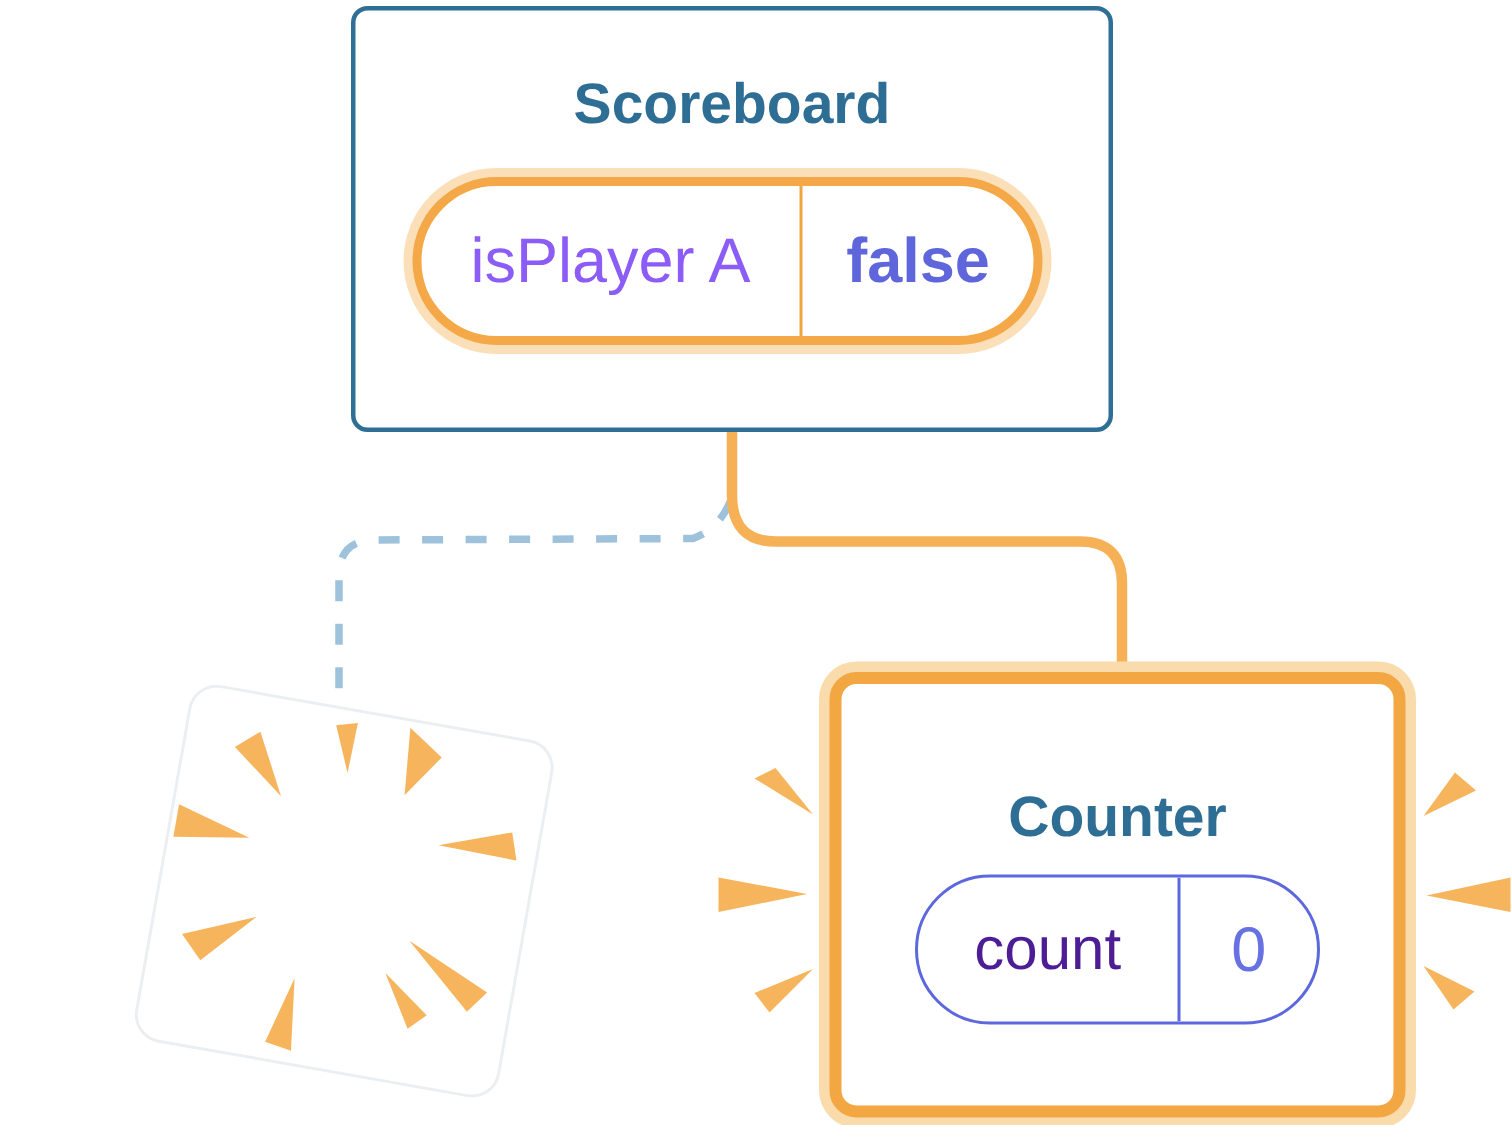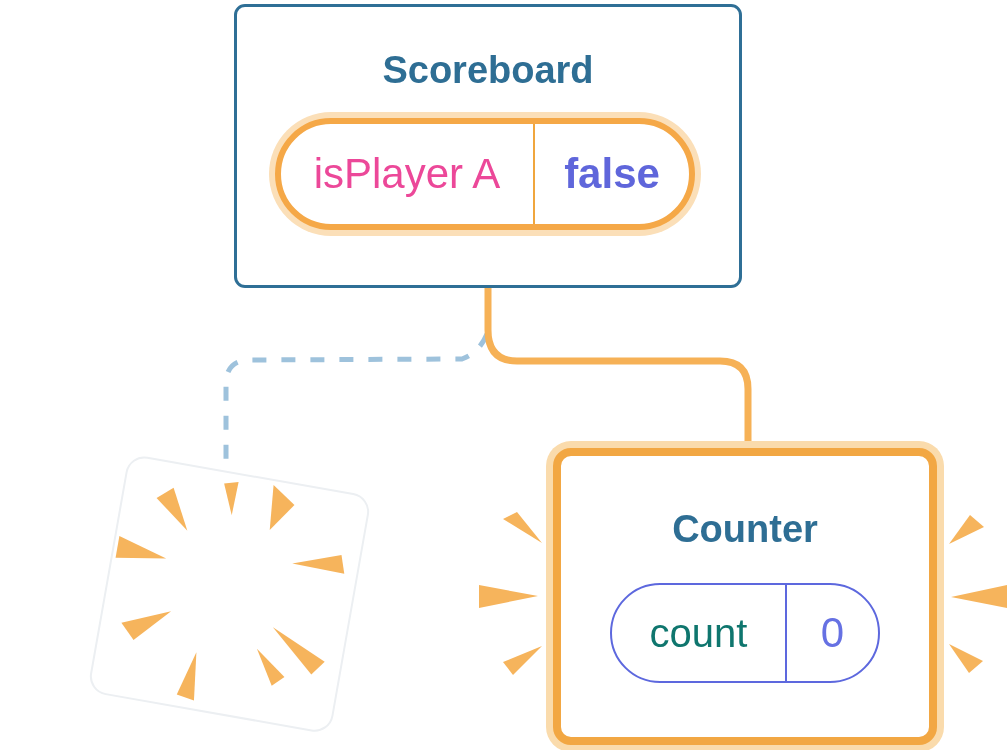--- a/index.html
+++ b/index.html
@@ -17,41 +17,41 @@
   .counter-card{
     left:553px;top:448px;width:384px;height:297px;
     border:8px solid #F2A743;border-radius:18px;
     box-shadow:0 0 0 7px #FADBAC;
   }
   .card-title{
     position:absolute;left:0;right:0;text-align:center;
     font-size:38px;font-weight:600;color:#2E6E94;line-height:1;
   }
   .scoreboard-card .card-title{top:44px;}
-  .counter-card .card-title{top:54px;}
+  .counter-card .card-title{top:70px;}
   .pill{
     position:absolute;display:flex;align-items:stretch;
     background:#ffffff;box-sizing:border-box;overflow:hidden;
   }
   .pill-orange{
     left:38px;top:111px;width:420px;height:112px;
     border:6px solid #F5A847;border-radius:60px;
     box-shadow:0 0 0 6px #FBDFB8;
   }
   .pill-purple{
     left:49px;top:127px;width:270px;height:100px;
     border:2px solid #5D68DE;border-radius:60px;
   }
   .pill-cell{
     display:flex;align-items:center;justify-content:center;
     line-height:1;white-space:nowrap;
   }
-  .pill-orange .pill-cell.label{width:252px;font-size:42px;color:#ec4899;}
+  .pill-orange .pill-cell.label{width:252px;font-size:42px;color:#8b5cf6;}
   .pill-orange .pill-cell.value{flex:1;font-size:42px;font-weight:700;color:#5F66DB;text-align:right;}
-  .pill-purple .pill-cell.label{width:173px;font-size:40px;color:#0f766e;}
+  .pill-purple .pill-cell.label{width:173px;font-size:40px;color:#4c1d95;}
   .pill-purple .pill-cell.value{flex:1;font-size:42px;color:#6671E3;}
   .pill-divider{width:2px;align-self:stretch;}
   .pill-orange .pill-divider{background:#F0A63E;}
   .pill-purple .pill-divider{background:#5D68DE;}
 </style>
 </head>
 <body>
 
 <div class="canvas">
 

